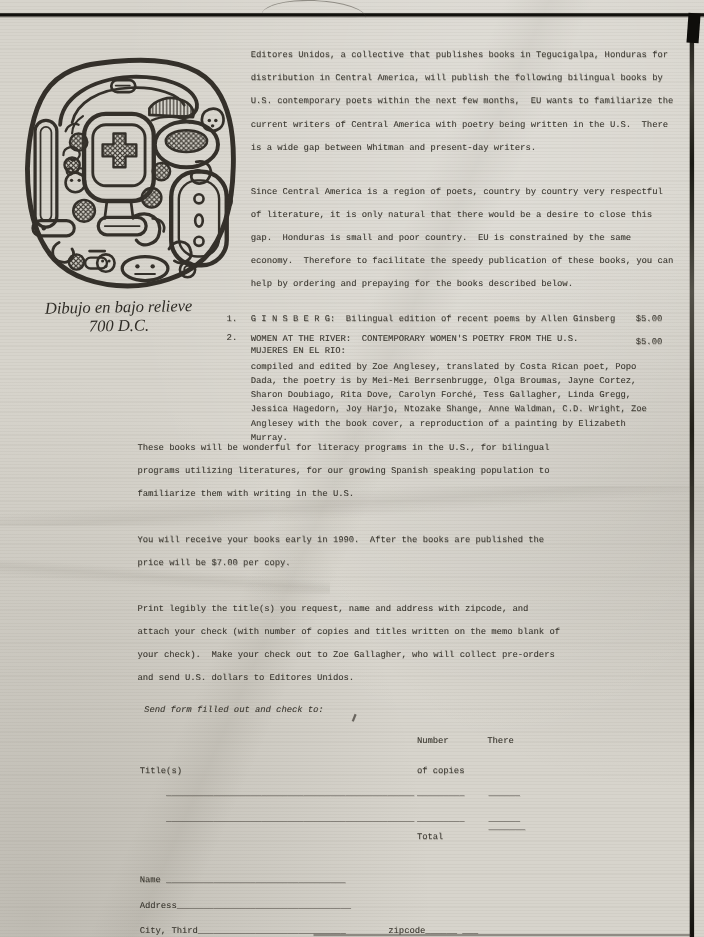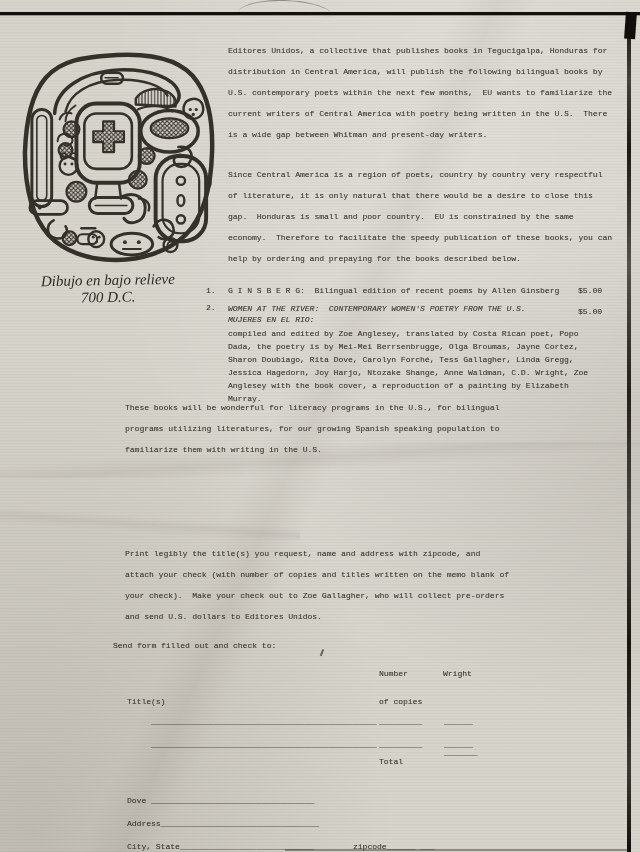--- a/index.html
+++ b/index.html
@@ -17,21 +17,21 @@
   .t{
     position:absolute;
     font-family:"Liberation Mono", monospace;
     font-size:8px;
     color:#3b3831;
     white-space:pre;
     text-shadow:0.3px 0.3px 0 rgba(64,60,50,0.35);
   }
   .lh21{line-height:21px;}
   .lh13{line-height:13px;}
-  .lh11{line-height:11px;font-style:italic;}
+  .lh11{line-height:11px;}
   .stamp{
     position:absolute;left:318px;top:614px;width:130px;
     font-family:"Liberation Serif", serif;font-weight:700;
     font-size:11px;line-height:11px;color:#26231d;text-align:center;white-space:pre;
   }
   .caption{
     position:absolute;left:28px;top:272px;width:160px;
     font-family:"Liberation Serif", serif;font-style:italic;
     font-size:15px;line-height:17px;color:#2f2c26;text-align:center;
     transform:rotate(-1deg);
@@ -170,45 +170,47 @@
   <div class="t lh21" style="left:125px;top:397px;">These books will be wonderful for literacy programs in the U.S., for bilingual
 programs utilizing literatures, for our growing Spanish speaking population to
 familiarize them with writing in the U.S.</div>
 
   <div class="t lh13" style="left:228px;top:327px;">compiled and edited by Zoe Anglesey, translated by Costa Rican poet, Popo
 Dada, the poetry is by Mei-Mei Berrsenbrugge, Olga Broumas, Jayne Cortez,
 Sharon Doubiago, Rita Dove, Carolyn Forché, Tess Gallagher, Linda Gregg,
 Jessica Hagedorn, Joy Harjo, Ntozake Shange, Anne Waldman, C.D. Wright, Zoe
 Anglesey with the book cover, a reproduction of a painting by Elizabeth
 Murray.</div>
+  <div class="t lh21" style="left:125px;top:481px;">You will receive your books early in 1990.  After the books are published the
+price will be $7.00 per copy.</div>
   <div class="t lh21" style="left:125px;top:543px;">Print legibly the title(s) you request, name and address with zipcode, and
 attach your check (with number of copies and titles written on the memo blank of
 your check).  Make your check out to Zoe Gallagher, who will collect pre-orders
 and send U.S. dollars to Editores Unidos.</div>
 
-  <div class="t" style="left:113px;top:641px;">Send form filled out and check to:</div>
+  <div class="t" style="left:131px;top:641px;font-style:italic;">Send form filled out and check to:</div>
   <div class="tick"></div>
 
   <div class="t" style="left:379px;top:669px;">Number</div>
-  <div class="t" style="left:443px;top:669px;">Wright</div>
+  <div class="t" style="left:443px;top:669px;">There</div>
   <div class="t" style="left:127px;top:697px;">Title(s)</div>
   <div class="t" style="left:379px;top:697px;">of copies</div>
 
   <div>
     <div class="t" style="left:151px;top:717px;">_______________________________________________</div>
     <div class="t" style="left:379px;top:717px;">_________</div>
     <div class="t" style="left:444px;top:717px;">______</div>
   </div>
   <div>
     <div class="t" style="left:151px;top:740px;">_______________________________________________</div>
     <div class="t" style="left:379px;top:740px;">_________</div>
     <div class="t" style="left:444px;top:740px;">______</div>
   </div>
 
   <div class="t" style="left:379px;top:757px;">Total</div>
   <div class="t" style="left:444px;top:748px;">_______</div>
 
-  <div class="t" style="left:127px;top:796px;"><span>Dove</span><span> __________________________________</span></div>
+  <div class="t" style="left:127px;top:796px;"><span>Name</span><span> __________________________________</span></div>
   <div class="t" style="left:127px;top:819px;"><span>Address</span><span>_________________________________</span></div>
-  <div class="t" style="left:127px;top:842px;"><span>City, State</span><span>____________________________</span></div>
+  <div class="t" style="left:127px;top:842px;"><span>City, Third</span><span>____________________________</span></div>
   <div class="t" style="left:353px;top:842px;"><span>zipcode</span><span>______ ___</span></div>
 
 </div>
 
 </body></html>

